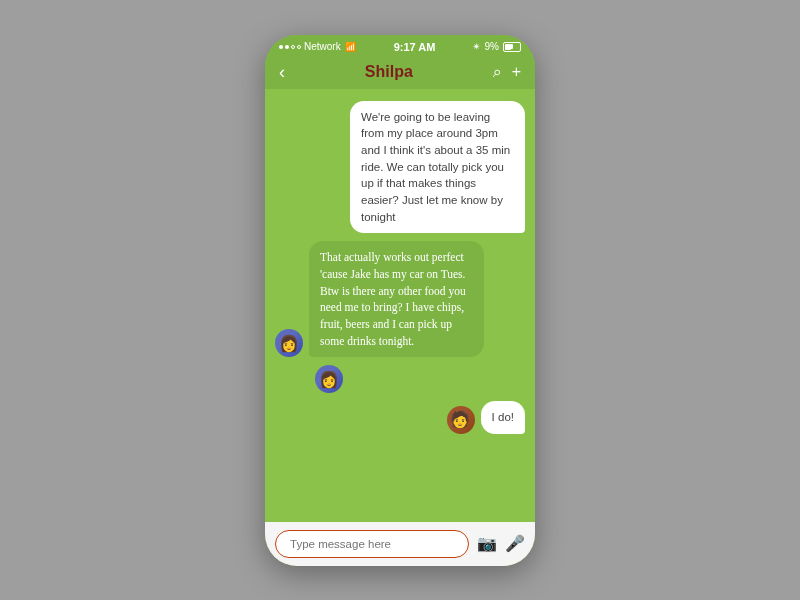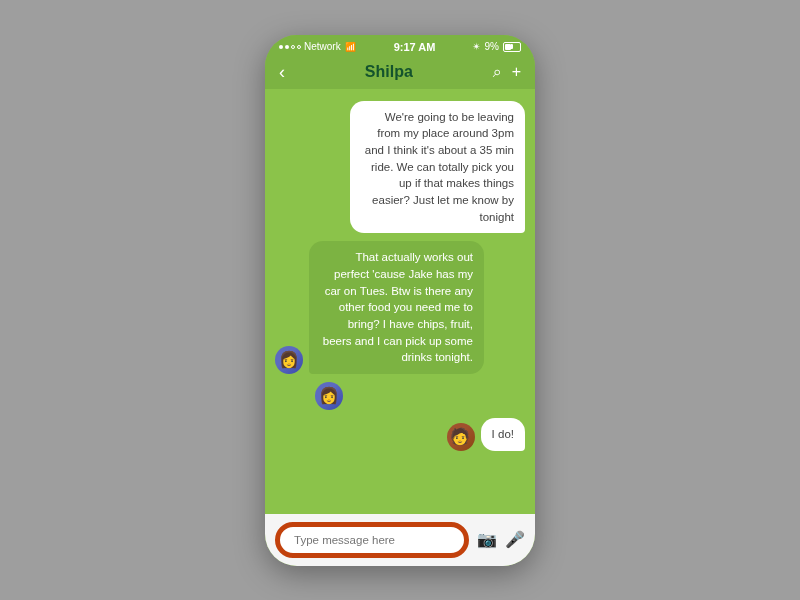--- a/index.html
+++ b/index.html
@@ -114,21 +114,21 @@
     }
 
     .nav-back {
       color: #fff;
       font-size: 18px;
       cursor: pointer;
       line-height: 1;
     }
 
     .nav-title {
-      color: #14532d;
+      color: #7f1d1d;
       font-size: 16px;
       font-weight: 600;
     }
 
     .nav-actions {
       display: flex;
       gap: 10px;
       align-items: center;
     }
 
@@ -183,48 +183,48 @@
     .avatar.me {
       background: linear-gradient(135deg, #5c6bc0 40%, #3949ab 100%);
     }
 
     .bubble {
       border-radius: 14px;
       padding: 8px 11px;
       font-size: 11.5px;
       line-height: 1.45;
       max-width: 175px;
-      text-align: right;
     }
 
     .bubble.sent {
       background: #fff;
       color: #444;
       border-bottom-right-radius: 4px;
     }
 
     .bubble.received {
       background: #7cb342;
       color: #fff;
       border-bottom-left-radius: 4px;
+      font-family: Liberation Serif, serif;
     }
 
     
     .input-bar {
       background: #f5f5f5;
       padding: 8px 10px;
       display: flex;
       align-items: center;
       gap: 8px;
       flex-shrink: 0;
     }
 
     .message-input {
       flex: 1;
-      border: 5px solid #c2410c;
+      border: 1px solid #c2410c;
       border-radius: 18px;
       padding: 7px 14px;
       font-size: 11.5px;
       color: #aaa;
       background: #fff;
       outline: none;
     }
 
     .input-icon {
       color: #8bc34a;

